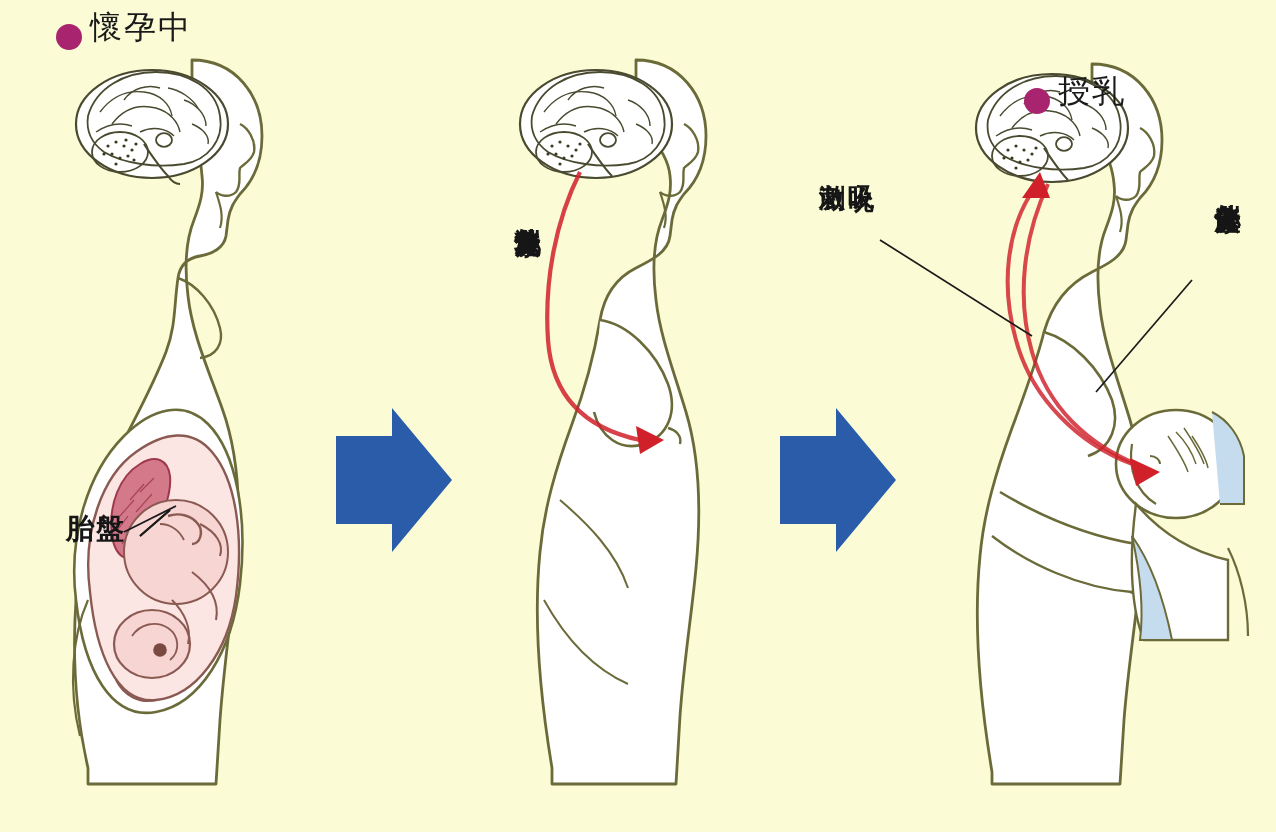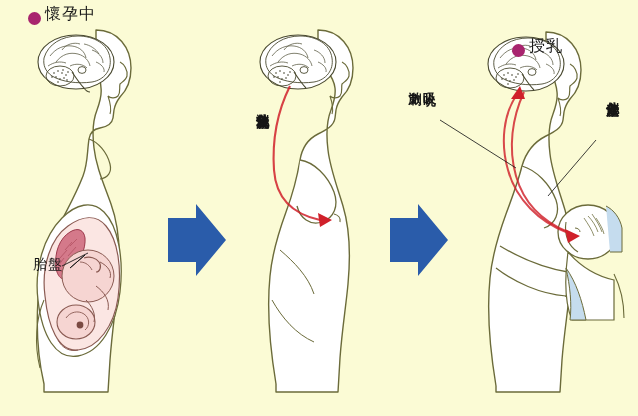--- a/index.html
+++ b/index.html
@@ -23,21 +23,21 @@
   }
   .vlabel{
     position:absolute;
     font-size:13px;font-weight:700;color:#161616;
     line-height:1.02;letter-spacing:0px;
     writing-mode:vertical-rl;text-orientation:upright;
     white-space:nowrap;
   }
   .hlabel{
     position:absolute;
-    font-size:14px;font-weight:400;color:#161616;
+    font-size:14px;font-weight:700;color:#161616;
     white-space:nowrap;letter-spacing:1px;
   }
   .vlabel-pair{position:absolute;display:flex;flex-direction:row-reverse;gap:1px;}
   .vlabel-pair .col{
     font-size:13px;font-weight:700;color:#161616;line-height:1.04;
     writing-mode:vertical-rl;text-orientation:upright;white-space:nowrap;
   }
 </style>
 </head>
 <body>

